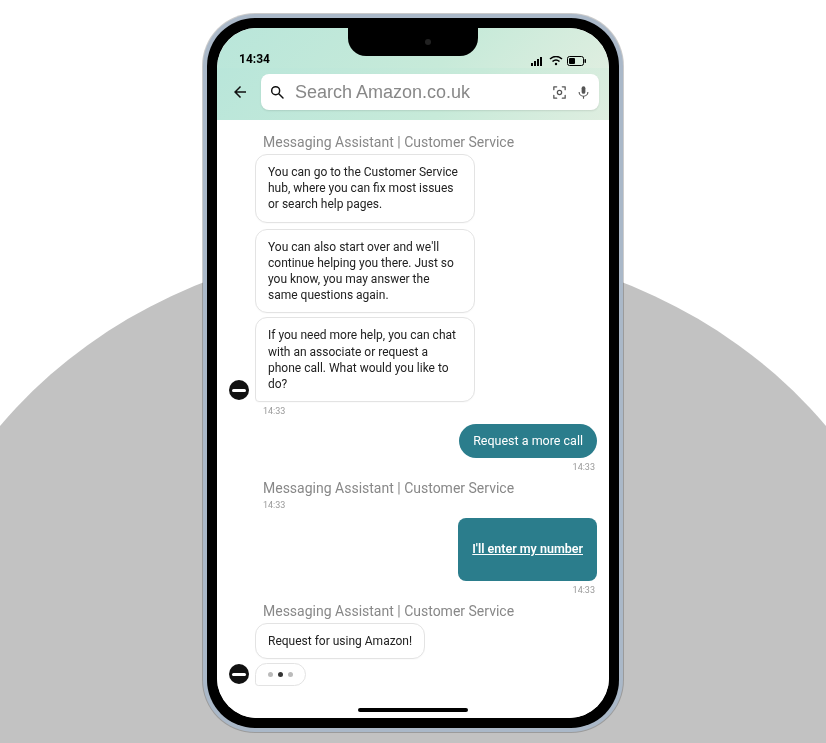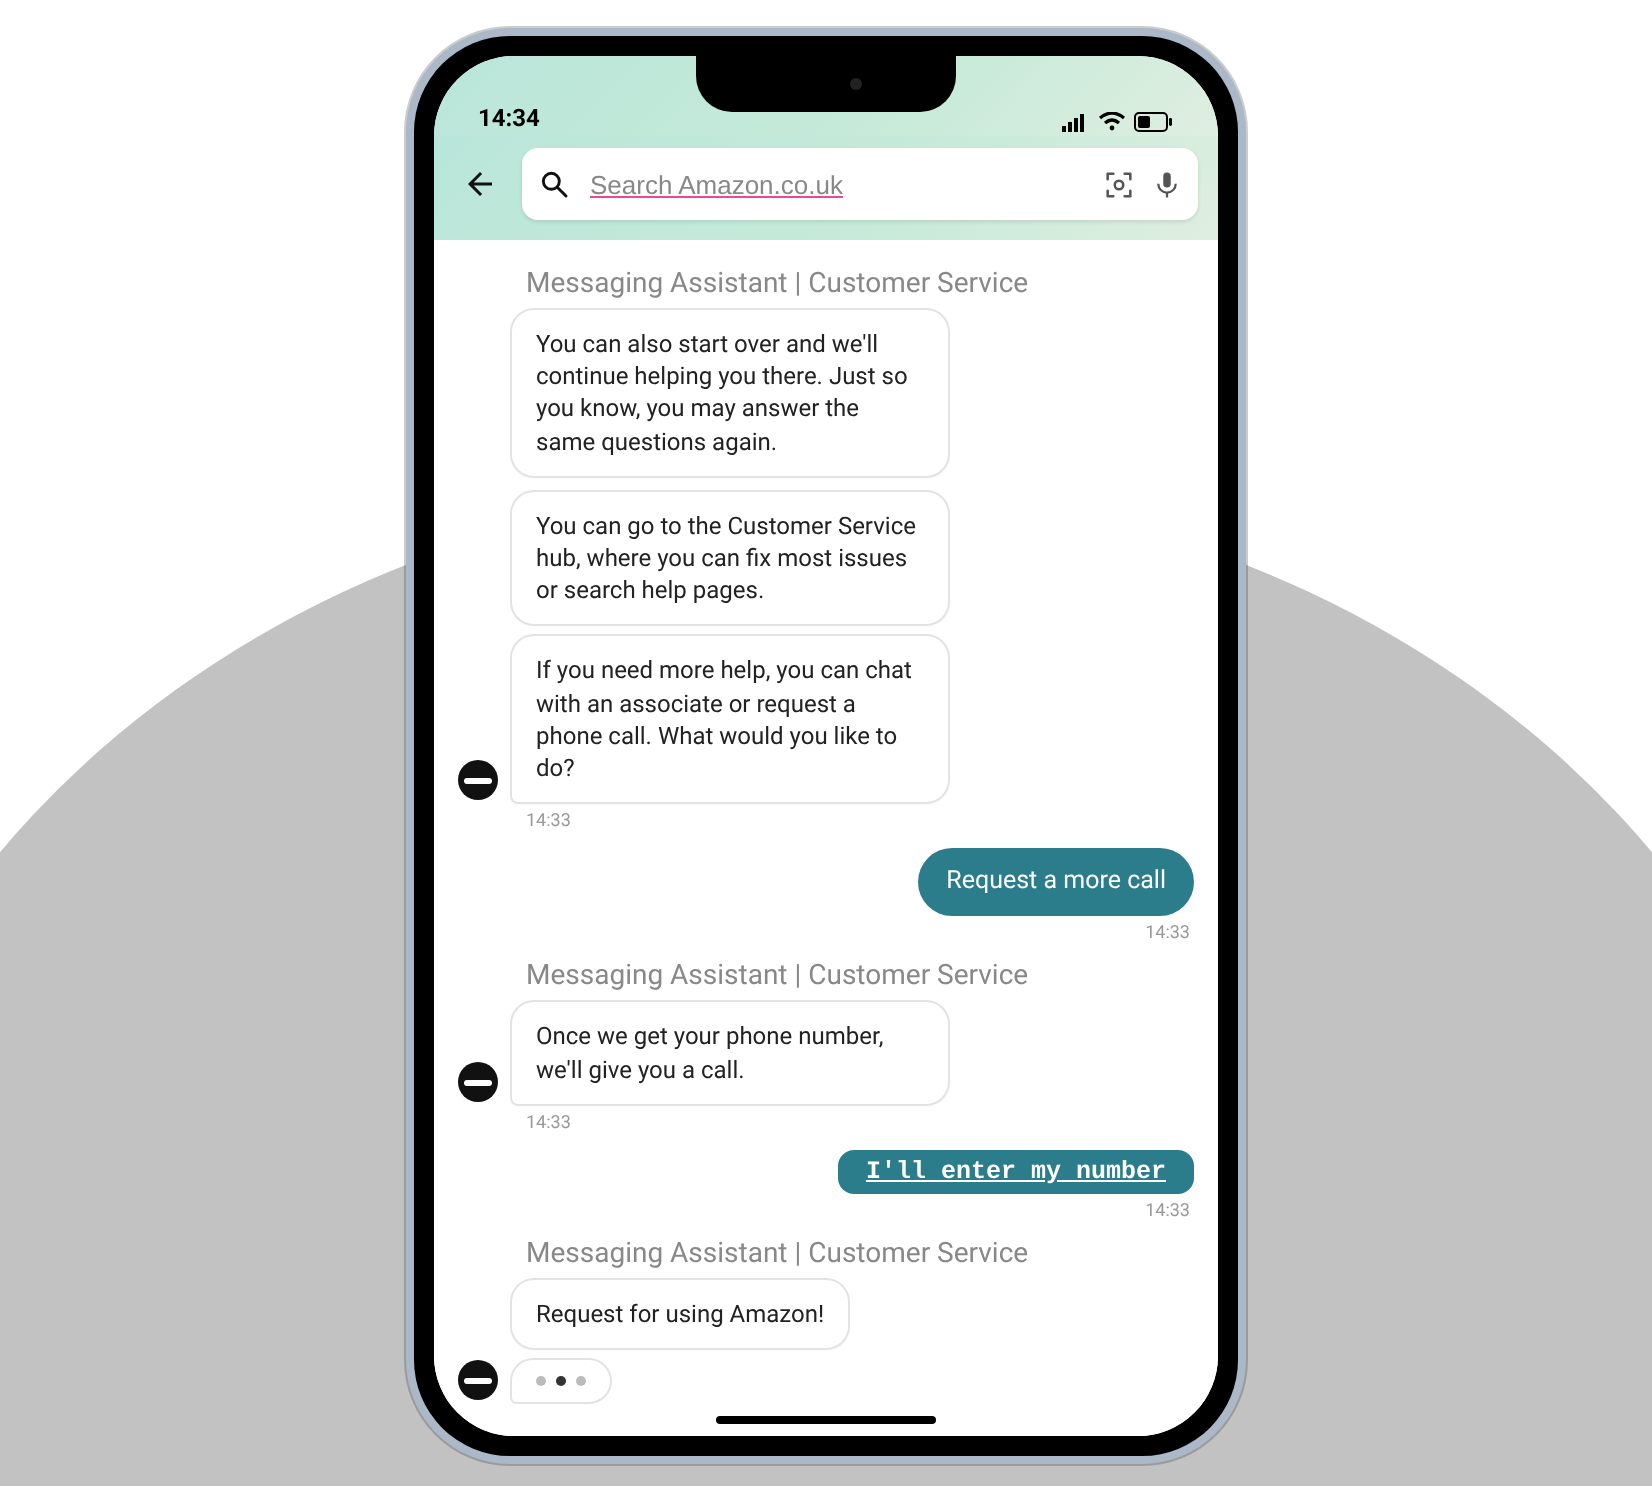--- a/index.html
+++ b/index.html
@@ -12,36 +12,36 @@
 
   .notch{position:absolute;top:0;left:50%;transform:translateX(-50%);width:130px;height:28px;background:#000;border-bottom-left-radius:18px;border-bottom-right-radius:18px;z-index:5;display:flex;align-items:center;justify-content:center;}
   .notch-dot{width:6px;height:6px;border-radius:50%;background:#222;margin-left:30px;}
 
   .status-bar{height:38px;flex:none;display:flex;align-items:flex-end;justify-content:space-between;padding:0 22px 2px 22px;font-size:12px;font-weight:700;background:linear-gradient(135deg,#b9e6da 0%,#c7ead9 60%,#dfeee0 100%);}
   .status-icons{display:flex;align-items:center;gap:4px;}
 
   .header{flex:none;background:linear-gradient(135deg,#b9e6da 0%,#c7ead9 60%,#dfeee0 100%);padding:6px 10px 10px 10px;display:flex;align-items:center;gap:8px;}
   .back-arrow{font-size:20px;line-height:1;padding:4px;color:#111;}
   .search-box{flex:1;background:#fff;border-radius:8px;height:36px;display:flex;align-items:center;padding:0 8px;gap:8px;box-shadow:0 1px 2px rgba(0,0,0,.1);}
-  .search-box input{flex:1;border:none;outline:none;font-size:13px;color:#ec4899;background:transparent;text-decoration:underline;}
+  .search-box input{flex:1;border:none;outline:none;font-size:18px;color:#ec4899;background:transparent;}
   .search-box input::placeholder{color:#888;}
   .icon-btn{color:#555;display:flex;align-items:center;justify-content:center;}
 
   .chat{flex:1;overflow:hidden;background:#fff;padding:8px 12px 0 12px;font-size:12px;color:#111;}
   .sender-line{font-size:14px;color:#888;margin:6px 0 4px 34px;}
   .row{display:flex;align-items:flex-end;gap:6px;margin-bottom:4px;}
   .row.right{justify-content:flex-end;}
   .avatar{width:20px;height:20px;border-radius:50%;background:#111;flex:none;position:relative;margin-bottom:2px;}
   .avatar::after{content:"";position:absolute;left:3px;right:3px;top:9px;height:3px;background:#fff;border-radius:2px;}
   .avatar-spacer{width:20px;flex:none;}
   .col{display:flex;flex-direction:column;gap:6px;max-width:220px;}
   .bubble{background:#fff;border:1px solid #e3e3e3;border-radius:12px;padding:9px 12px;font-size:12px;line-height:1.35;color:#222;box-shadow:0 1px 1px rgba(0,0,0,.02);}
   .bubble.last-left{border-bottom-left-radius:4px;}
   .user-bubble{background:#2b7d8c;color:#fff;border-radius:18px;padding:9px 14px;font-size:12.5px;line-height:1.3;}
-  .user-bubble.underline{text-decoration:underline;font-weight:600;border-radius:8px;padding:3px 14px;font-family:Liberation Mono, monospace;}
+  .user-bubble.underline{text-decoration:underline;font-weight:600;border-radius:8px;padding:23px 14px;}
   .ts-left{font-size:9px;color:#999;margin:2px 0 8px 34px;}
   .ts-right{font-size:9px;color:#999;text-align:right;margin:2px 2px 8px 0;}
 
   .typing{display:flex;align-items:center;gap:5px;background:#fff;border:1px solid #e3e3e3;border-radius:14px;padding:8px 12px;border-bottom-left-radius:4px;}
   .dot{width:5px;height:5px;border-radius:50%;background:#bbb;}
   .dot.mid{background:#333;}
 
   .home-indicator{position:absolute;bottom:6px;left:50%;transform:translateX(-50%);width:110px;height:4px;border-radius:3px;background:#000;}
 
   svg{display:block;}
@@ -116,44 +116,38 @@
           </span>
         </div>
       </div>
 
       <div class="chat">
 
         <div class="sender-line">Messaging Assistant | Customer Service</div>
         <div class="row">
           <div class="avatar-spacer"></div>
           <div class="col">
+            <div class="bubble">You can go to the Customer Service hub, where you can fix most issues or search help pages.</div>
             <div class="bubble">You can also start over and we'll continue helping you there. Just so you know, you may answer the same questions again.</div>
-            <div class="bubble">You can go to the Customer Service hub, where you can fix most issues or search help pages.</div>
           </div>
         </div>
         <div class="row">
           <div class="avatar"></div>
           <div class="col">
             <div class="bubble last-left">If you need more help, you can chat with an associate or request a phone call. What would you like to do?</div>
           </div>
         </div>
         <div class="ts-left">14:33</div>
 
         <div class="row right">
           <div class="user-bubble">Request a more call</div>
         </div>
         <div class="ts-right">14:33</div>
 
         <div class="sender-line">Messaging Assistant | Customer Service</div>
-        <div class="row">
-          <div class="avatar"></div>
-          <div class="col">
-            <div class="bubble last-left">Once we get your phone number, we'll give you a call.</div>
-          </div>
-        </div>
         <div class="ts-left">14:33</div>
 
         <div class="row right">
           <div class="user-bubble underline">I'll enter my number</div>
         </div>
         <div class="ts-right">14:33</div>
 
         <div class="sender-line">Messaging Assistant | Customer Service</div>
         <div class="row">
           <div class="avatar-spacer"></div>

